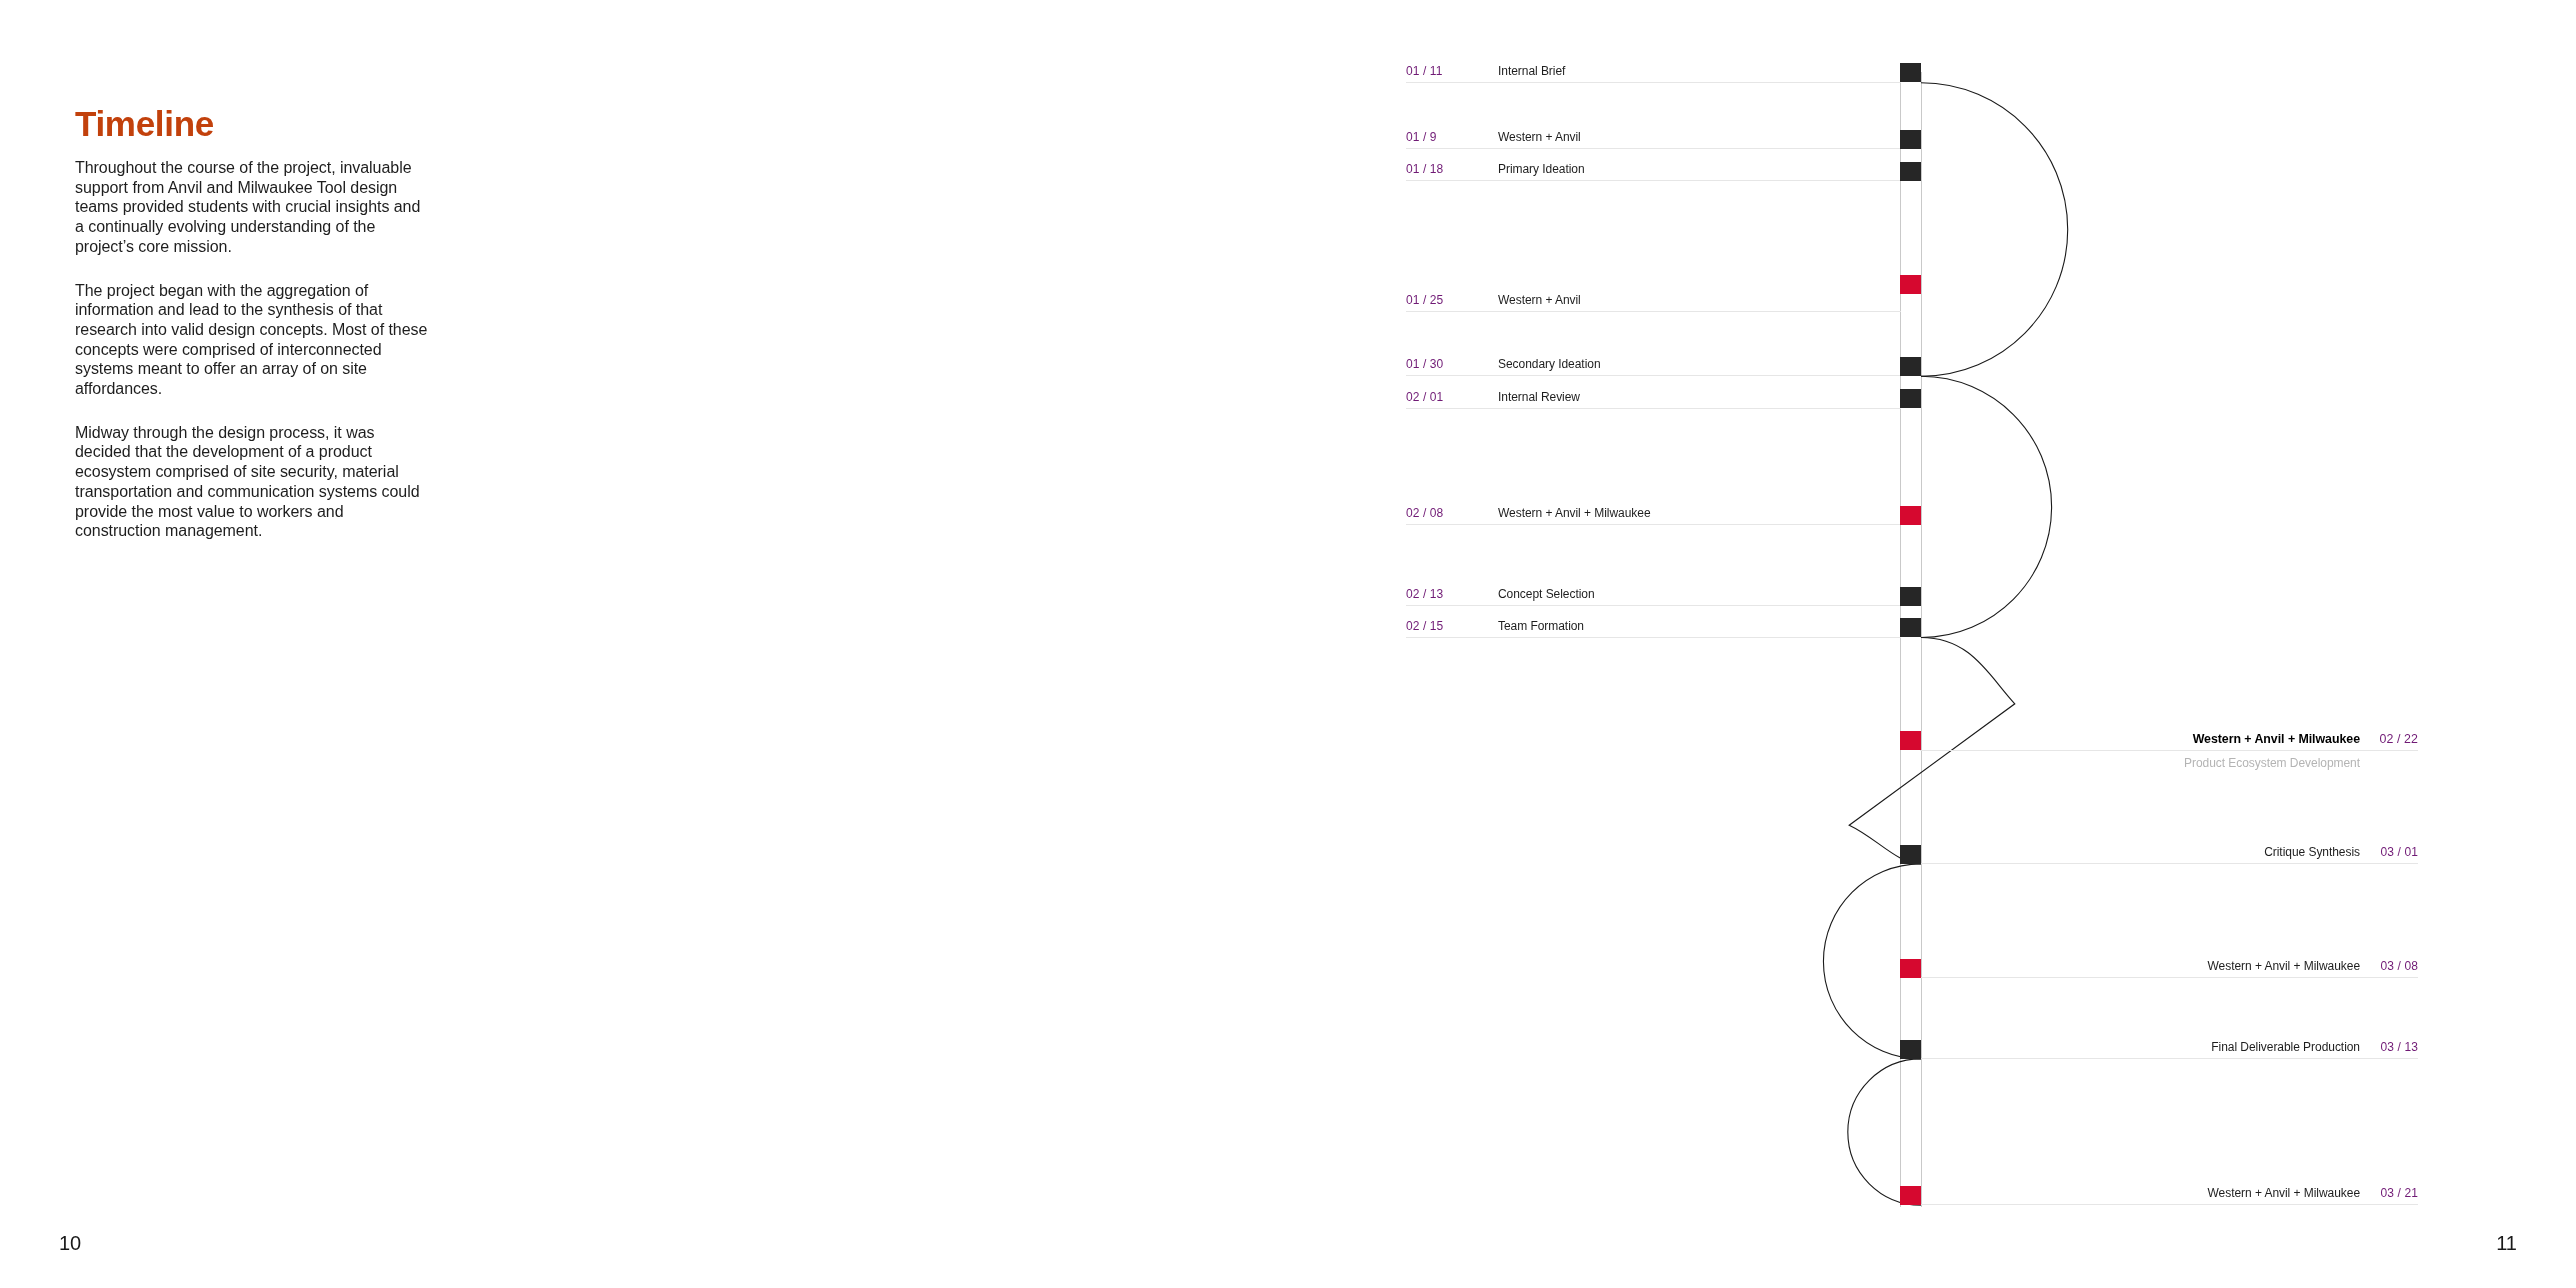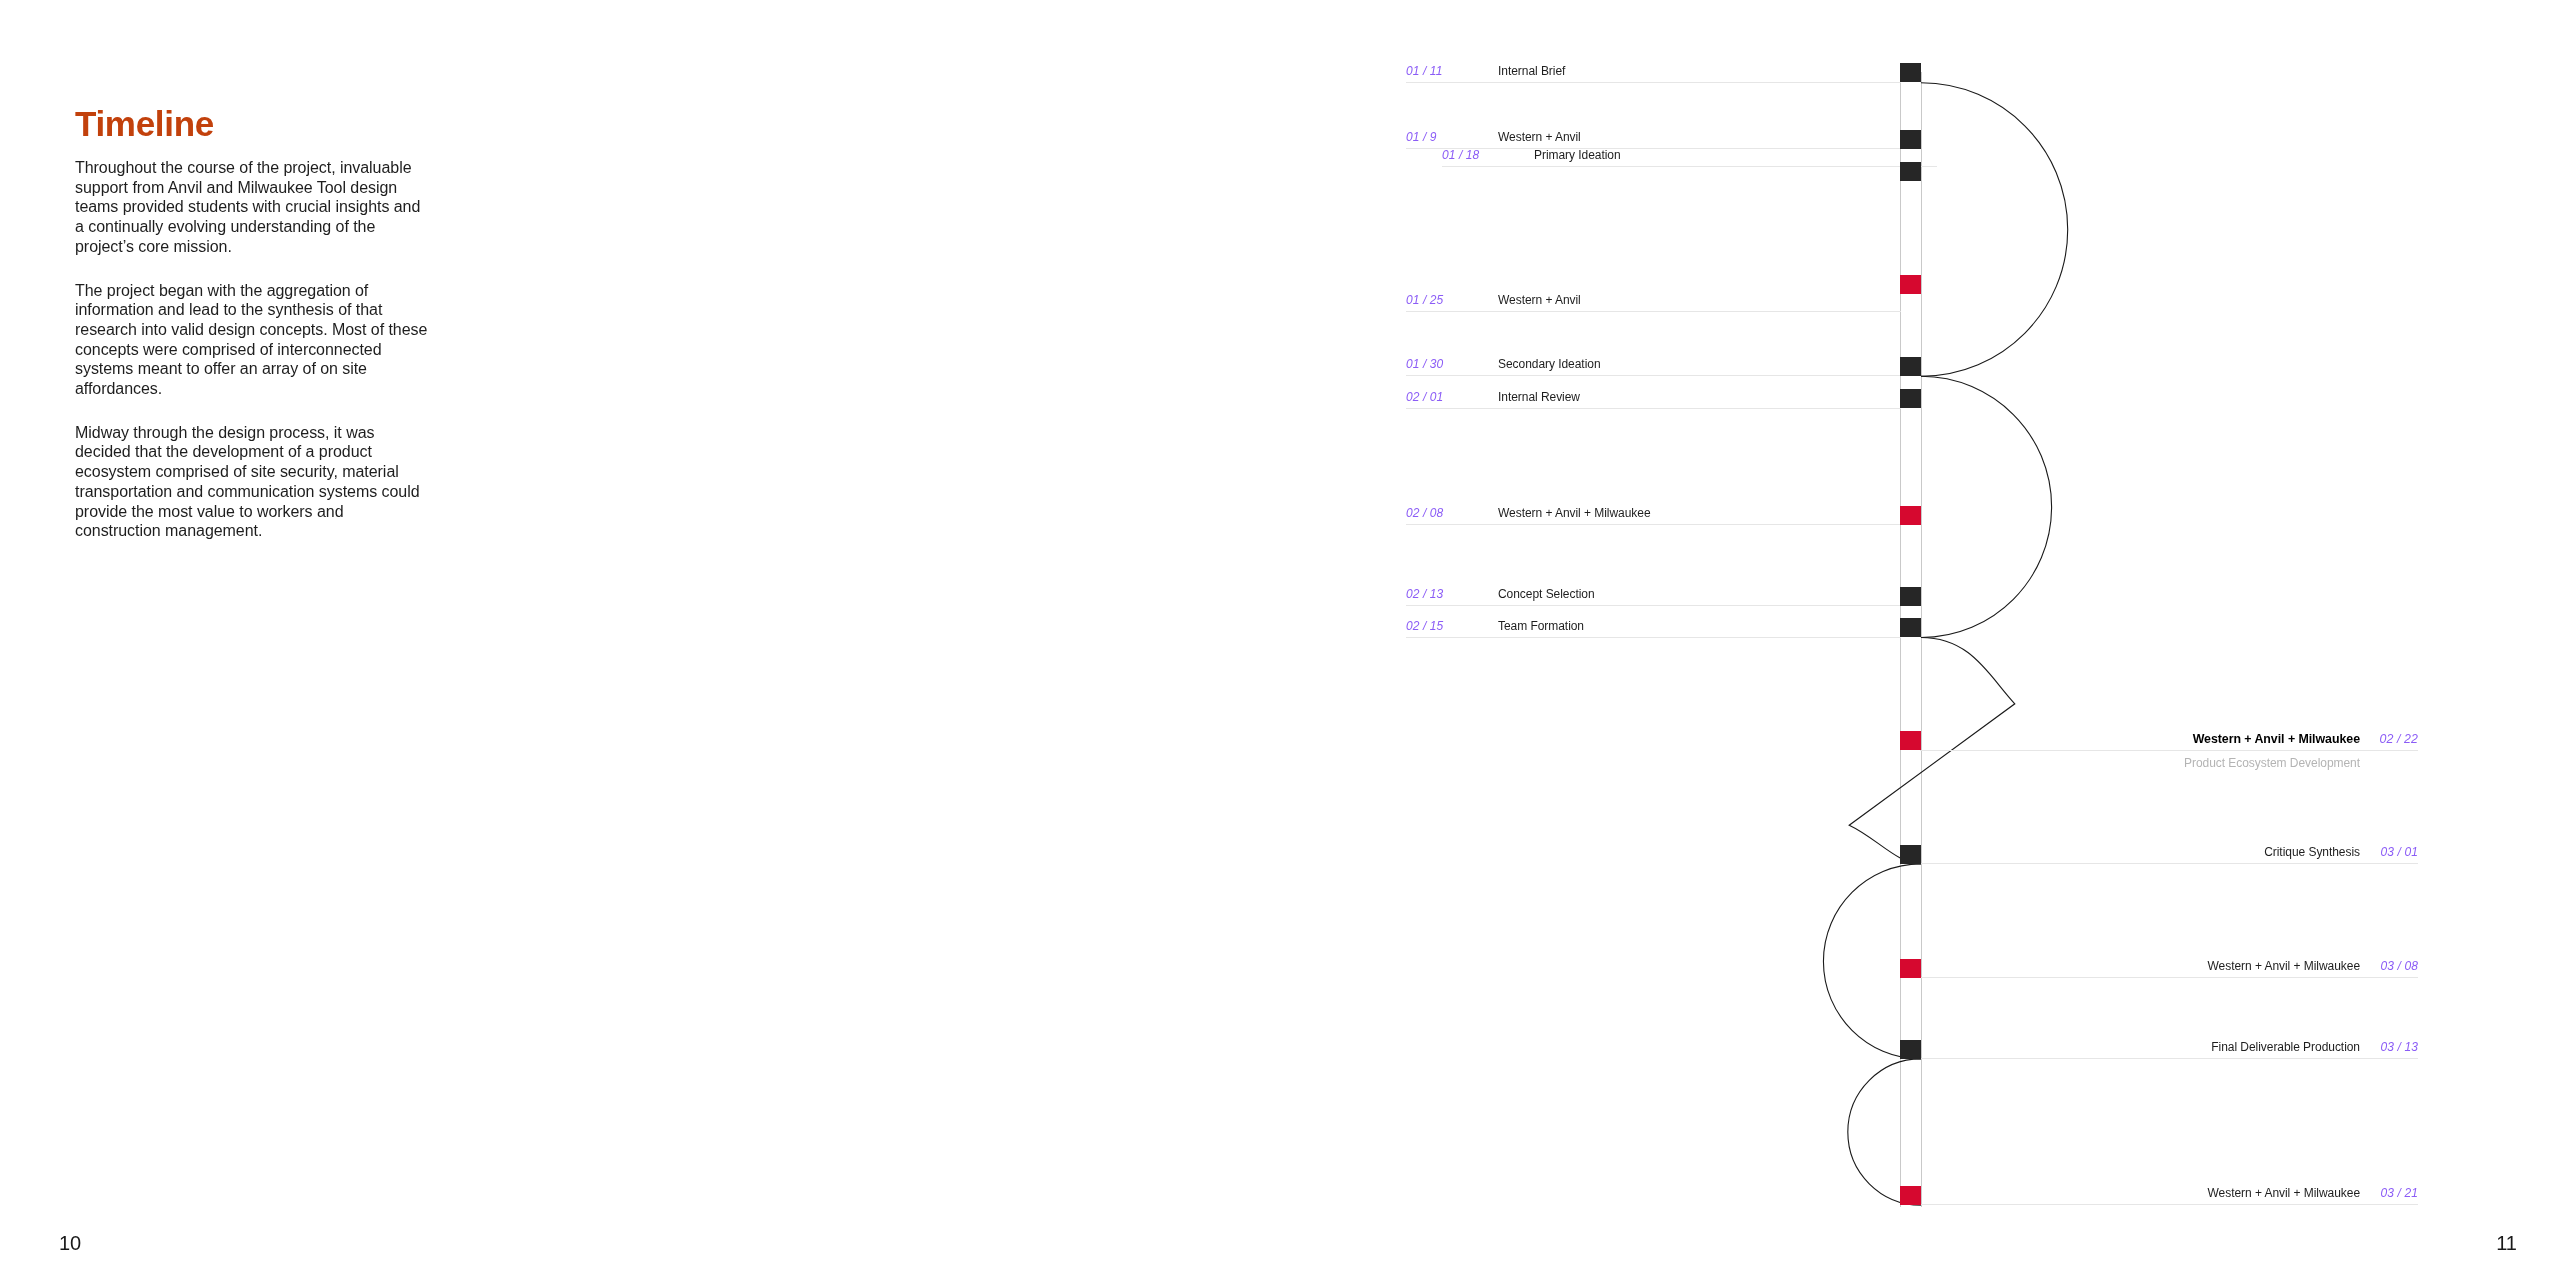--- a/index.html
+++ b/index.html
@@ -101,24 +101,23 @@
     height: 0.9px;
     background: #e6e6e6;
   }
   .tl-row.side-left  .tl-rule { right: -0.9px; }
   .tl-row.side-right .tl-rule { left: -0.9px; }
 
   .tl-date {
     position: absolute;
     bottom: 4.6px;
     font-size: 12px;
-    color: #8b5cf6;
+    color: #701a75;
     white-space: nowrap;
     letter-spacing: 0.1px;
-    font-style: italic;
   }
   .tl-label {
     position: absolute;
     bottom: 4.6px;
     font-size: 12px;
     color: #1e1e1e;
     white-space: nowrap;
     letter-spacing: -0.05px;
   }
 
@@ -222,21 +221,21 @@
       <div class="tl-row side-left" style="top: 59px;">
         <div class="tl-rule"></div>
         <div class="tl-date">01 / 11</div>
         <div class="tl-label">Internal Brief</div>
       </div>
       <div class="tl-row side-left" style="top: 125px;">
         <div class="tl-rule"></div>
         <div class="tl-date">01 / 9</div>
         <div class="tl-label">Western + Anvil</div>
       </div>
-      <div class="tl-row side-left" style="top: 143px; margin-left: 36px;">
+      <div class="tl-row side-left" style="top: 157px;">
         <div class="tl-rule"></div>
         <div class="tl-date">01 / 18</div>
         <div class="tl-label">Primary Ideation</div>
       </div>
       <div class="tl-row side-left" style="top: 270px; margin-top: 18px;">
         <div class="tl-rule"></div>
         <div class="tl-date">01 / 25</div>
         <div class="tl-label">Western + Anvil</div>
       </div>
       <div class="tl-row side-left" style="top: 352px;">

